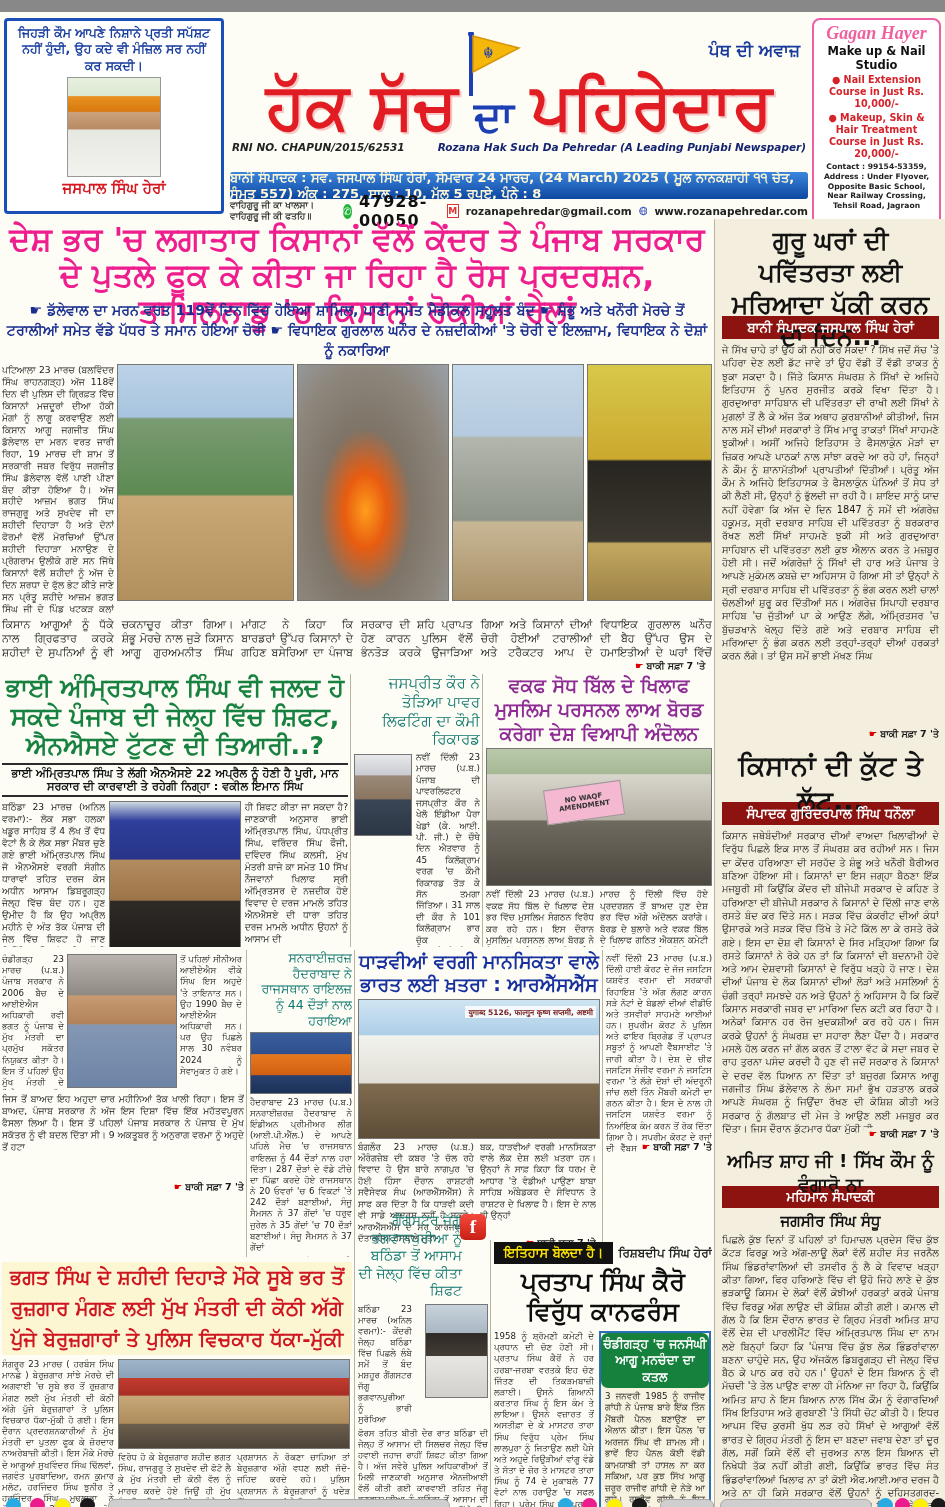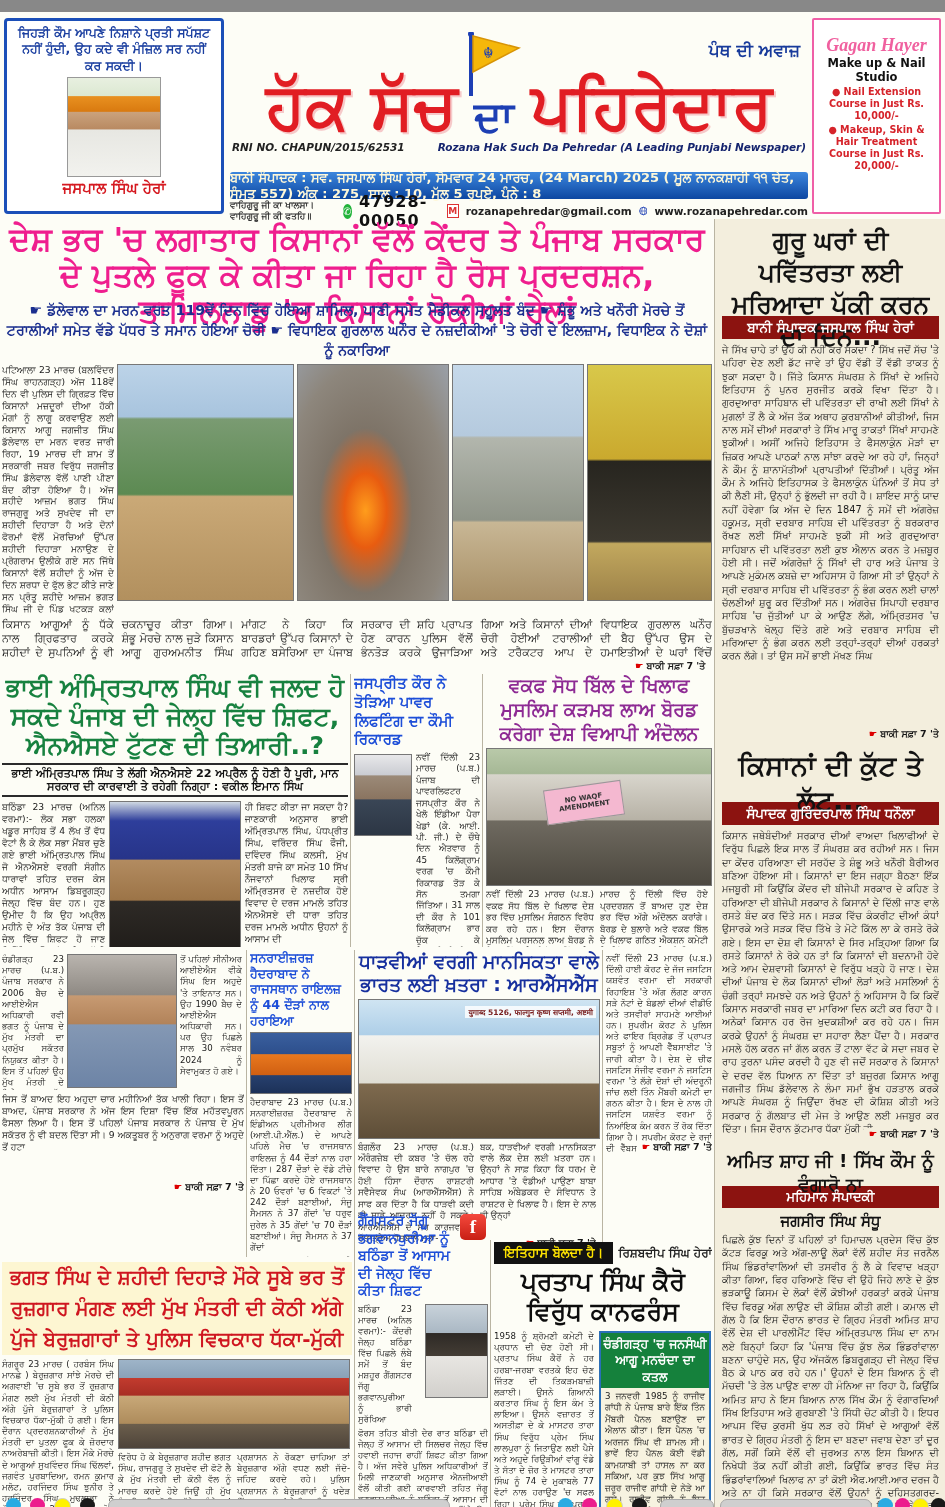--- a/index.html
+++ b/index.html
@@ -28,22 +28,22 @@
             background:linear-gradient(180deg,#3c86dd,#0d47a1);color:#fff8d8;display:flex;align-items:center;
             justify-content:center;font-size:13px;font-weight:bold;}
   .contact-row{position:absolute;top:188px;left:0;right:0;height:18px;display:flex;align-items:center;gap:7px;}
   .slogan{font-size:9px;font-weight:bold;color:#333;}
   .wa-icon{width:15px;height:15px;border-radius:50%;background:#22b33a;color:#fff;font-size:10px;
            display:inline-flex;align-items:center;justify-content:center;}
   .wa-num{font-size:16px;font-weight:900;letter-spacing:1px;color:#111;}
   .gm-icon{width:16px;height:12px;background:#fff;border:1px solid #d33;color:#d33;font-size:9px;font-weight:900;
            display:inline-flex;align-items:center;justify-content:center;}
   .ct-txt{font-size:10.5px;font-weight:bold;color:#222;}
-  .ad-box{left:812px;top:6px;width:129px;height:196px;border:2px solid #ef5fa7;border-radius:2px;background:#fff;
-          text-align:center;padding:15px 4px;box-sizing:border-box;}
+  .ad-box{left:812px;top:6px;width:129px;height:248px;border:2px solid #ef5fa7;border-radius:8px;background:#fff;
+          text-align:center;padding:3px 4px;box-sizing:border-box;}
   .ad-brand{font-family:"Liberation Serif",serif;font-style:italic;font-size:18px;font-weight:900;color:#f0609f;}
   .ad-sub{font-size:11.5px;font-weight:900;color:#111;margin-bottom:2px;}
   .ad-item{font-size:9.6px;font-weight:bold;color:#d6232a;line-height:1.25;margin:2px 0;}
   .ad-contact{font-size:7.6px;font-weight:bold;color:#222;line-height:1.3;margin-top:2px;}
   
   .lead-hl{left:2px;top:210px;width:710px;height:74px;text-align:center;font-size:32px;line-height:1.12;
            font-weight:900;color:#ef1e8e;}
   .lead-sub{left:2px;top:288px;width:710px;height:60px;text-align:center;font-size:14.2px;line-height:1.42;
             font-weight:bold;color:#1b2f8f;}
   .lead-left{left:2px;top:352px;width:112px;height:252px;font-size:9.2px;line-height:1.3;overflow:hidden;}
@@ -59,21 +59,21 @@
   .art{box-sizing:border-box;overflow:hidden;}
   .body-txt{font-size:9.2px;line-height:1.3;overflow:hidden;}
   .cont{position:absolute;bottom:0;right:0;background:#fdfdf6;padding-left:5px;font-size:9.5px;white-space:nowrap;}
   .cont .arrow{color:#d00;font-style:normal;font-weight:900;}
   .cont b{color:#161616;}
   .hl-green{color:#17813f;font-size:25px;font-weight:900;text-align:center;line-height:1.15;}
   .strip{border-top:2px solid #2b2b2b;border-bottom:2px solid #2b2b2b;font-size:11.3px;font-weight:bold;
          color:#111;text-align:center;padding:2px 0;margin-top:3px;}
   .hl-purple{color:#8e2b94;font-size:19px;font-weight:900;text-align:center;line-height:1.25;}
   .hl-blue{color:#17309e;font-size:20px;font-weight:900;text-align:center;line-height:1.2;}
-  .hl-black{color:#1d4ed8;font-weight:700;text-align:left;line-height:1.25;}
+  .hl-black{color:#0f766e;font-weight:400;text-align:right;line-height:1.25;}
   .photo{border:1px solid #777;}
   .p-amritpal{background:linear-gradient(180deg,#cfd8e2 0%,#2e3e9b 12%,#273489 36%,#b28b60 37%,#9c7447 62%,#2e2a26 63%,#1d1a17 100%);}
   .p-jaspreet{background:linear-gradient(180deg,#e8e8ea 0%,#caccd2 25%,#9b8a78 26%,#8a7460 55%,#3a4656 56%,#2c3644 100%);}
   .p-waqf{background:linear-gradient(180deg,#b9c9a9 0%,#a6b896 18%,#d8d5cc 19%,#b7b2a6 52%,#6f6a60 53%,#4c483f 100%);}
   .p-ravi{background:linear-gradient(180deg,#b9b4ae 0%,#8f8a84 30%,#c79a72 31%,#b2835a 52%,#8498b4 53%,#6d84a6 100%);}
   .p-cricket{background:linear-gradient(180deg,#3a5f9e 0%,#2d4f8c 35%,#e8781e 36%,#d05f12 70%,#27406e 71%,#1c3158 100%);}
   .p-rss{background:linear-gradient(180deg,#cfe4f2 0%,#aecfe8 25%,#f2f2ee 26%,#e0ded4 60%,#7e6a4e 61%,#5e4e38 100%);}
   .p-police{background:linear-gradient(180deg,#9eb4c8 0%,#8aa2b8 20%,#c23b2e 21%,#a82e24 40%,#c8a878 41%,#ae8c5c 72%,#6b5e4c 73%,#4e443a 100%);}
   .p-gangster{background:linear-gradient(180deg,#c8d2da 0%,#aab8c4 30%,#2e2a26 31%,#433c34 55%,#e8e6e2 56%,#d2d0cc 100%);}
   .sign-pink{position:absolute;left:26%;top:26%;width:34%;height:24%;background:#f4b8d0;color:#333;
@@ -83,21 +83,21 @@
             background:rgba(255,255,255,.82);padding:1px 3px;}
   .fb-icon{position:absolute;right:2px;top:2px;width:26px;height:26px;border-radius:5px;
            background:linear-gradient(180deg,#f5493d,#c81f14);color:#fff;font-family:"Liberation Serif",serif;
            font-size:19px;font-weight:900;display:flex;align-items:center;justify-content:center;}
   .hl-redyel{background:#fdf6d2;color:#cf1620;font-size:20px;font-weight:900;text-align:center;line-height:1.55;}
   .black-bar{background:#121212;color:#ffe400;font-size:13px;font-weight:900;padding:3px 10px;}
   .h-byline{font-size:12px;font-weight:900;color:#222;align-self:center;}
   .h-hl{font-size:25px;font-weight:900;color:#0d0d0d;text-align:center;line-height:1.2;}
   .green-box{border:2px solid #2a6fb8;background:#f7f3e0;box-sizing:border-box;}
   .green-head{background:#15813c;color:#fff;font-size:12.5px;font-weight:900;text-align:center;
-              padding:3px 2px;line-height:1.3;}
+              padding:3px 2px;line-height:1.3;border-radius:7px;}
   .gb-body{font-size:8.7px;line-height:1.32;padding:3px 4px;position:relative;height:158px;overflow:hidden;}
   
   .sidebar{left:714px;top:207px;width:231px;height:1298px;background:#f3eedd;border-left:1px solid #b9b4a2;
            box-sizing:border-box;padding:6px 6px 0 7px;}
   .ed-hl{font-weight:900;color:#121212;text-align:center;line-height:1.28;}
   .ed-bar{background:#8c1310;color:#fff;font-size:13.5px;font-weight:bold;text-align:center;
           padding:3px 0;margin:5px 0 4px;}
   .ed-author{text-align:center;font-size:15px;font-weight:900;color:#111;}
   .ed-body{font-size:9.8px;line-height:1.36;text-align:justify;position:relative;overflow:hidden;}
   .ed-body .cont{background:#f3eedd;}
@@ -151,20 +151,21 @@
       </svg>
       <span class="ct-txt">www.rozanapehredar.com</span>
     </div>
   </div>
 
   <div class="abs ad-box">
     <div class="ad-brand">Gagan Hayer</div>
     <div class="ad-sub">Make up &amp; Nail Studio</div>
     <div class="ad-item">● Nail Extension Course in Just Rs. 10,000/-</div>
     <div class="ad-item">● Makeup, Skin &amp; Hair Treatment Course in Just Rs. 20,000/-</div>
+    <div class="ad-contact">Contact : 99154-53359, Address : Under Flyover, Opposite Basic School, Near Railway Crossing, Tehsil Road, Jagraon</div>
   </div>
 
   <div class="abs lead-hl">ਦੇਸ਼ ਭਰ 'ਚ ਲਗਾਤਾਰ ਕਿਸਾਨਾਂ ਵੱਲੋਂ ਕੇਂਦਰ ਤੇ ਪੰਜਾਬ ਸਰਕਾਰ ਦੇ ਪੁਤਲੇ ਫੂਕ ਕੇ ਕੀਤਾ ਜਾ ਰਿਹਾ ਹੈ ਰੋਸ ਪ੍ਰਦਰਸ਼ਨ, ਤਾਮਿਲਨਾਡੂ 'ਚ ਕਿਸਾਨਾਂ ਰੋਕੀਆਂ ਰੇਲਾਂ</div>
   <div class="abs lead-sub">☛ ਡੱਲੇਵਾਲ ਦਾ ਮਰਨ ਵਰਤ 119ਵੇਂ ਦਿਨ ਵਿੱਚ ਹੋਇਆ ਸ਼ਾਮਿਲ, ਪਾਣੀ ਸਮੇਤ ਮੈਡੀਕਲ ਸਹੂਲਤ ਬੰਦ ☛ ਸ਼ੰਭੂ ਅਤੇ ਖਨੌਰੀ ਮੋਰਚੇ ਤੋਂ ਟਰਾਲੀਆਂ ਸਮੇਤ ਵੱਡੇ ਪੱਧਰ ਤੇ ਸਮਾਨ ਹੋਇਆ ਚੋਰੀ ☛ ਵਿਧਾਇਕ ਗੁਰਲਾਲ ਘਨੌਰ ਦੇ ਨਜ਼ਦੀਕੀਆਂ 'ਤੇ ਚੋਰੀ ਦੇ ਇਲਜ਼ਾਮ, ਵਿਧਾਇਕ ਨੇ ਦੋਸ਼ਾਂ ਨੂੰ ਨਕਾਰਿਆ</div>
   <div class="abs lead-left just body-txt">ਪਟਿਆਲਾ 23 ਮਾਰਚ (ਬਲਵਿੰਦਰ ਸਿੰਘ ਰਾਹਨਗੜ੍ਹ) ਅੱਜ 118ਵੇਂ ਦਿਨ ਵੀ ਪੁਲਿਸ ਦੀ ਗ੍ਰਿਫ਼ਤ ਵਿੱਚ ਕਿਸਾਨਾਂ ਮਜ਼ਦੂਰਾਂ ਦੀਆ ਹੱਕੀ ਮੰਗਾਂ ਨੂੰ ਲਾਗੂ ਕਰਵਾਉਣ ਲਈ ਕਿਸਾਨ ਆਗੂ ਜਗਜੀਤ ਸਿੰਘ ਡੱਲੇਵਾਲ ਦਾ ਮਰਨ ਵਰਤ ਜਾਰੀ ਰਿਹਾ, 19 ਮਾਰਚ ਦੀ ਸ਼ਾਮ ਤੋਂ ਸਰਕਾਰੀ ਜਬਰ ਵਿਰੁੱਧ ਜਗਜੀਤ ਸਿੰਘ ਡੱਲੇਵਾਲ ਵੱਲੋਂ ਪਾਣੀ ਪੀਣਾ ਬੰਦ ਕੀਤਾ ਹੋਇਆ ਹੈ। ਅੱਜ ਸ਼ਹੀਦੇ ਆਜ਼ਮ ਭਗਤ ਸਿੰਘ ਰਾਜਗੁਰੂ ਅਤੇ ਸੁਖਦੇਵ ਜੀ ਦਾ ਸ਼ਹੀਦੀ ਦਿਹਾੜਾ ਹੈ ਅਤੇ ਦੋਨਾਂ ਫੋਰਮਾਂ ਵੱਲੋਂ ਮੋਰਚਿਆਂ ਉੱਪਰ ਸ਼ਹੀਦੀ ਦਿਹਾੜਾ ਮਨਾਉਣ ਦੇ ਪ੍ਰੋਗਰਾਮ ਉਲੀਕੇ ਗਏ ਸਨ ਜਿੱਥੇ ਕਿਸਾਨਾਂ ਵੱਲੋਂ ਸ਼ਹੀਦਾਂ ਨੂੰ ਅੱਜ ਦੇ ਦਿਨ ਸ਼ਰਧਾ ਦੇ ਫੁੱਲ ਭੇਟ ਕੀਤੇ ਜਾਣੇ ਸਨ ਪ੍ਰੰਤੂ ਸ਼ਹੀਦੇ ਆਜ਼ਮ ਭਗਤ ਸਿੰਘ ਜੀ ਦੇ ਪਿੰਡ ਖਟਕੜ ਕਲਾਂ ਵਿਖੇ ਲੋਕਾਂ ਦੇ ਹੱਕਾਂ ਹਕੂਕਾਂ ਦੀ ਗੱਲ ਕਰਨ ਦਾ ਵਾਅਦਾ ਕਰਕੇ ਅਤੇ ਕਸਮ ਖਾ ਕੇ ਪੰਜਾਬ ਦੀ ਸੱਤਾ ਸੰਭਾਲਣ ਵਾਲੀ ਪੰਜਾਬ ਸਰਕਾਰ ਵੱਲੋਂ ਮੀਟਿੰਗ ਉੱਪਰ ਆਏ ਹੋਏ ਕਿਸਾਨ ਆਗੂਆਂ ਨੂੰ ਗ੍ਰਿਫਤਾਰ ਕਰਕੇ ਪਿੰਡ ਵਿੱਚ ਫੂਕਾਂ ਮਾਰਨ ਦਾ ਕੰਮ ਕੀਤਾ ਗਿਆ ਅਤੇ</div>
   <div class="abs lead-photos">
     <div class="ph ph1"></div>
     <div class="ph ph2"></div>
     <div class="ph ph3"></div>
     <div class="ph ph4"></div>
@@ -190,21 +191,21 @@
   <div class="abs art" style="left:354px;top:662px;width:126px;height:273px;">
     <div class="hl-black" style="font-size:15px;">ਜਸਪ੍ਰੀਤ ਕੌਰ ਨੇ ਤੋੜਿਆ ਪਾਵਰ ਲਿਫਟਿੰਗ ਦਾ ਕੌਮੀ ਰਿਕਾਰਡ</div>
     <div style="margin-top:3px;position:relative;height:200px;overflow:hidden;">
       <div class="photo p-jaspreet" style="width:56px;height:80px;float:left;margin:2px 4px 2px 0;"></div>
       <div class="body-txt just" style="font-size:8.8px;">ਨਵੀਂ ਦਿੱਲੀ 23 ਮਾਰਚ (ਪ.ਬ.) ਪੰਜਾਬ ਦੀ ਪਾਵਰਲਿਫਟਰ ਜਸਪ੍ਰੀਤ ਕੌਰ ਨੇ ਖੇਲੋ ਇੰਡੀਆ ਪੈਰਾ ਖੇਡਾਂ (ਕੇ. ਆਈ. ਪੀ. ਜੀ.) ਦੇ ਚੌਥੇ ਦਿਨ ਐਤਵਾਰ ਨੂੰ 45 ਕਿਲੋਗ੍ਰਾਮ ਵਰਗ 'ਚ ਕੌਮੀ ਰਿਕਾਰਡ ਤੋੜ ਕੇ ਸੋਨ ਤਮਗਾ ਜਿੱਤਿਆ। 31 ਸਾਲ ਦੀ ਕੌਰ ਨੇ 101 ਕਿਲੋਗ੍ਰਾਮ ਭਾਰ ਚੁੱਕ ਕੇ ਕੇ.ਆਈ.ਪੀ.ਜੀ. 2025 'ਚ ਕੌਮੀ ਰਿਕਾਰਡ ਤੋੜਨ ਵਾਲੀ ਪਹਿਲੀ ਅਥਲੀਟ ਬਣ ਗਈ। ਜਸਪ੍ਰੀਤ ਕੌਰ ਨੇ 2023 ਦੇ ਐਡੀਸ਼ਨ 'ਚ ਵੀ ਇਸ ਮੁਕਾਬਲੇ 'ਚ ਸੋਨ ਤਮਗਾ ਜਿੱਤਿਆ ਸੀ</div>
     </div>
   </div>
   <div class="vline" style="left:482px;top:662px;height:273px;"></div>
 
   <div class="abs art" style="left:486px;top:662px;width:226px;height:273px;">
-    <div class="hl-purple">ਵਕਫ ਸੋਧ ਬਿੱਲ ਦੇ ਖਿਲਾਫ ਮੁਸਲਿਮ ਕੜਮਬ ਲਾਅ ਬੋਰਡ ਕਰੇਗਾ ਦੇਸ਼ ਵਿਆਪੀ ਅੰਦੋਲਨ</div>
+    <div class="hl-purple">ਵਕਫ ਸੋਧ ਬਿੱਲ ਦੇ ਖਿਲਾਫ ਮੁਸਲਿਮ ਪਰਸਨਲ ਲਾਅ ਬੋਰਡ ਕਰੇਗਾ ਦੇਸ਼ ਵਿਆਪੀ ਅੰਦੋਲਨ</div>
     <div class="photo p-waqf" style="height:136px;margin-top:3px;position:relative;">
       <div class="sign-pink">NO WAQF AMENDMENT</div>
     </div>
     <div style="display:flex;gap:6px;margin-top:3px;">
       <div class="body-txt just" style="width:108px;font-size:8.8px;">ਨਵੀਂ ਦਿੱਲੀ 23 ਮਾਰਚ (ਪ.ਬ.) ਵਕਫ ਸੋਧ ਬਿੱਲ ਦੇ ਖਿਲਾਫ ਦੇਸ਼ ਭਰ ਵਿੱਚ ਮੁਸਲਿਮ ਸੰਗਠਨ ਵਿਰੋਧ ਕਰ ਰਹੇ ਹਨ। ਇਸ ਦੌਰਾਨ ਮੁਸਲਿਮ ਪਰਸਨਲ ਲਾਅ ਬੋਰਡ ਨੇ ਇਸ ਬਿੱਲ ਦੇ ਵਿਰੋਧ ਵਿੱਚ ਦੇਸ਼ ਵਿਆਪੀ ਅੰਦੋਲਨ ਸ਼ੁਰੂ ਕਰਨ ਦਾ ਐਲਾਨ ਕੀਤਾ ਹੈ। ਆਗੂਆਂ ਨੇ ਕਿਹਾ ਕਿ 17</div>
       <div class="body-txt just" style="width:108px;font-size:8.8px;">ਮਾਰਚ ਨੂੰ ਦਿੱਲੀ ਵਿੱਚ ਹੋਏ ਪ੍ਰਦਰਸ਼ਨ ਤੋਂ ਬਾਅਦ ਹੁਣ ਦੇਸ਼ ਭਰ ਵਿੱਚ ਅੱਗੇ ਅੰਦੋਲਨ ਕਰਾਂਗੇ। ਬੋਰਡ ਦੇ ਬੁਲਾਰੇ ਅਤੇ ਵਕਫ ਬਿੱਲ ਦੇ ਖਿਲਾਫ ਗਠਿਤ ਐਕਸ਼ਨ ਕਮੇਟੀ ਦੇ ਸੰਯੋਜਕ ਡਾ. ਐਸ.ਕਿਊ.ਆਰ. ਇਲਿਆਸ ਨੇ ਮੁਸਲਿਮ ਸੰਗਠਨਾਂ,</div>
     </div>
   </div>
 
   <div class="abs art" style="left:2px;top:938px;width:242px;height:307px;">

